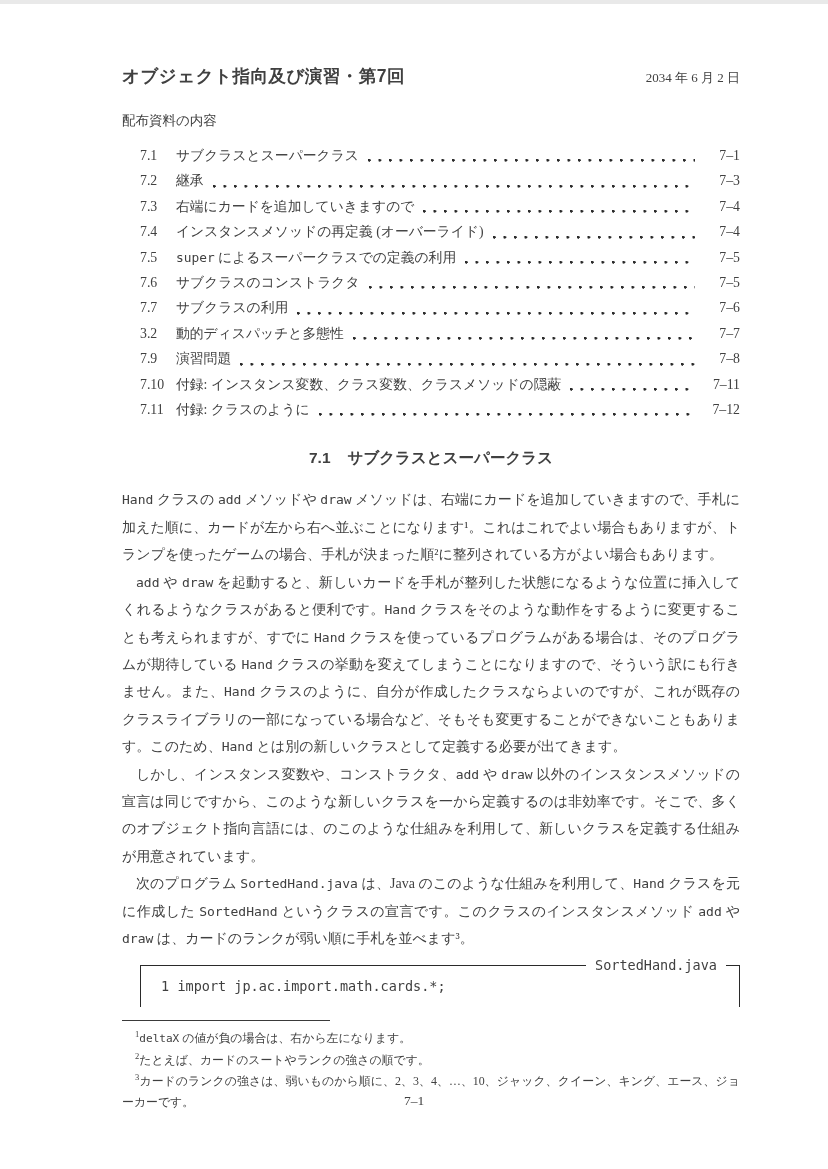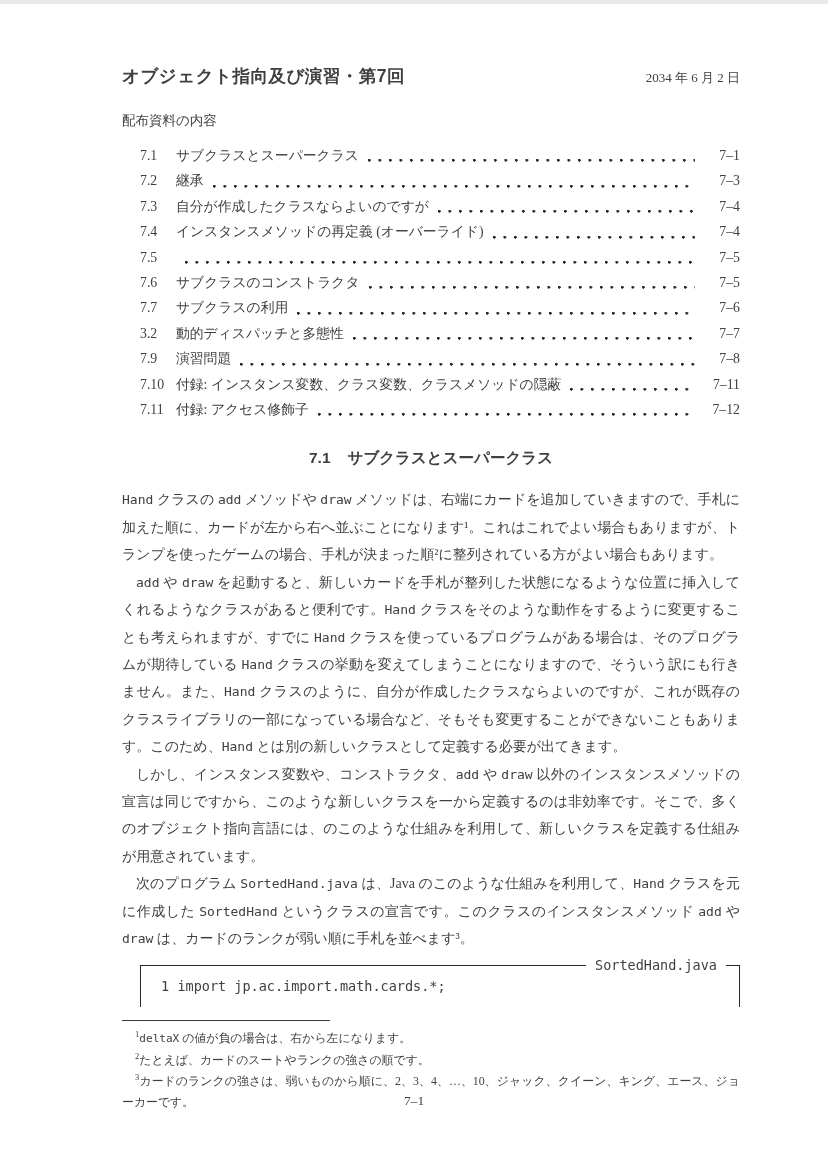--- a/index.html
+++ b/index.html
@@ -106,32 +106,33 @@
           <span class="toc-page">7–1</span>
         </div>
         <div class="toc-row">
           <span class="toc-num">7.2</span>
           <span class="toc-label"><span class="txt">継承</span></span>
           <span class="toc-dots"></span>
           <span class="toc-page">7–3</span>
         </div>
         <div class="toc-row">
           <span class="toc-num">7.3</span>
-          <span class="toc-label"><span class="txt">自分が作成したクラスならよいのですが</span></span>
+          <span class="toc-label"><span class="txt">右端にカードを追加していきますので</span></span>
           <span class="toc-dots"></span>
           <span class="toc-page">7–4</span>
         </div>
         <div class="toc-row">
           <span class="toc-num">7.4</span>
           <span class="toc-label"><span class="txt">インスタンスメソッドの再定義 (オーバーライド)</span></span>
           <span class="toc-dots"></span>
           <span class="toc-page">7–4</span>
         </div>
         <div class="toc-row">
           <span class="toc-num">7.5</span>
+          <span class="toc-label"><span class="mono">super</span><span class="txt"> によるスーパークラスでの定義の利用</span></span>
           <span class="toc-dots"></span>
           <span class="toc-page">7–5</span>
         </div>
         <div class="toc-row">
           <span class="toc-num">7.6</span>
           <span class="toc-label"><span class="txt">サブクラスのコンストラクタ</span></span>
           <span class="toc-dots"></span>
           <span class="toc-page">7–5</span>
         </div>
         <div class="toc-row">
@@ -153,21 +154,21 @@
           <span class="toc-page">7–8</span>
         </div>
         <div class="toc-row">
           <span class="toc-num">7.10</span>
           <span class="toc-label"><span class="txt">付録: インスタンス変数、クラス変数、クラスメソッドの隠蔽</span></span>
           <span class="toc-dots"></span>
           <span class="toc-page">7–11</span>
         </div>
         <div class="toc-row">
           <span class="toc-num">7.11</span>
-          <span class="toc-label"><span class="txt">付録: アクセス修飾子</span></span>
+          <span class="toc-label"><span class="txt">付録: クラスのように</span></span>
           <span class="toc-dots"></span>
           <span class="toc-page">7–12</span>
         </div>
       </div>
 
     <h2 class="section-heading">
       <span class="sec-num">7.1</span><span>サブクラスとスーパークラス</span>
     </h2>
 
     <div class="body-text" id="paragraphs">

